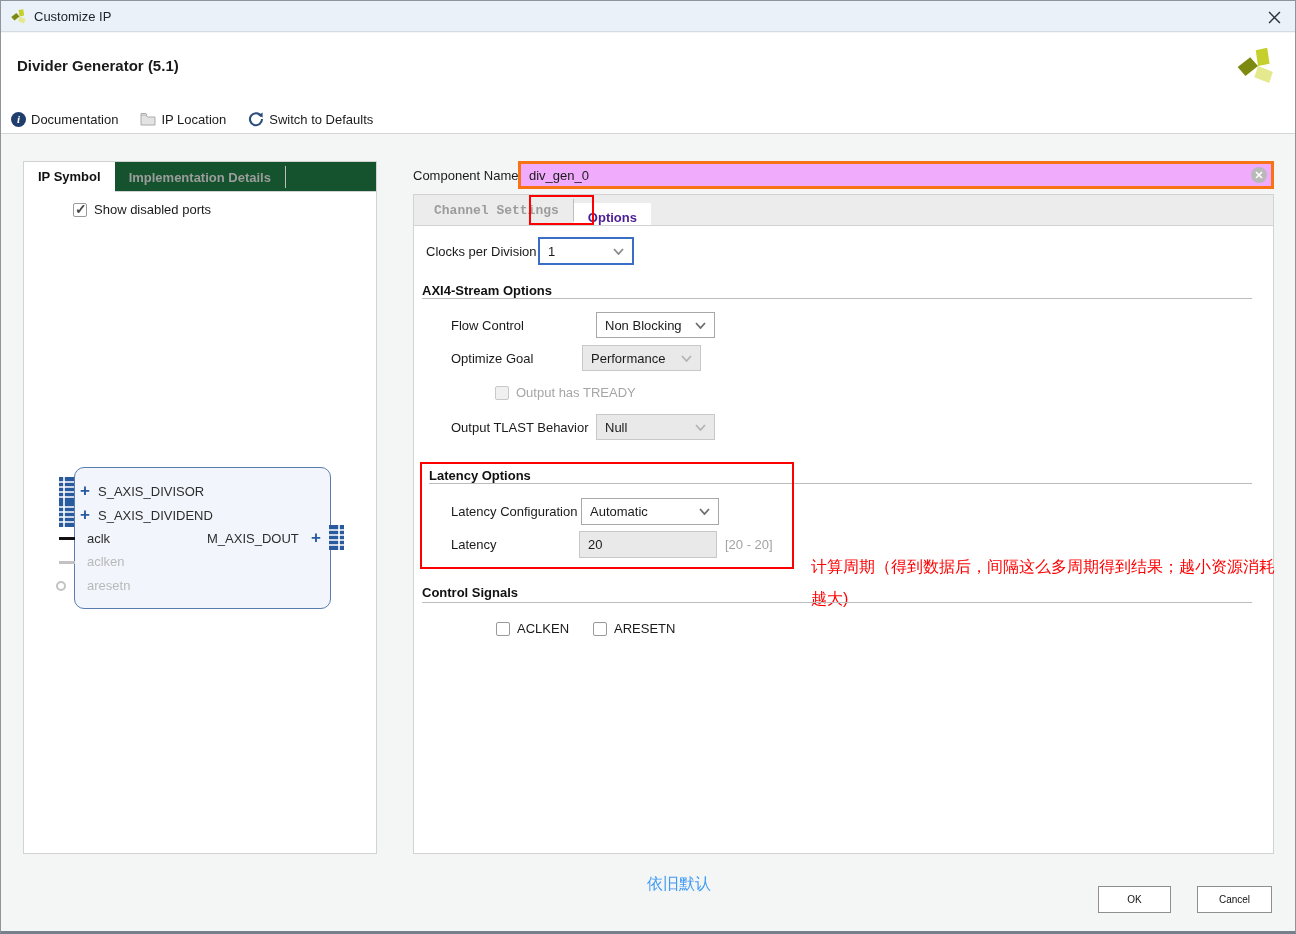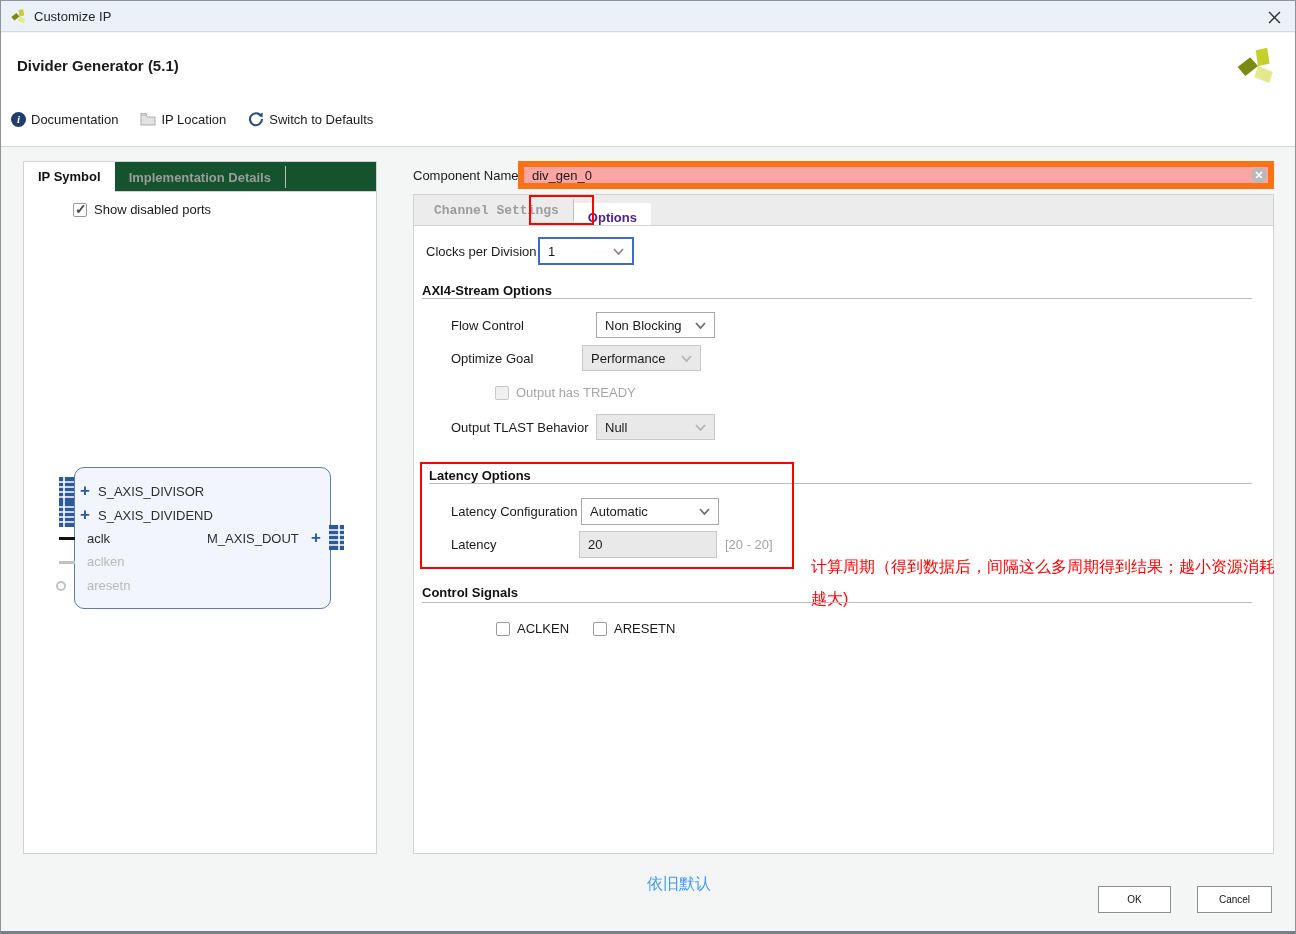--- a/index.html
+++ b/index.html
@@ -10,21 +10,21 @@
 
   
   .titlebar { position:absolute; left:0; top:0; width:100%; height:31px;
               background:#eaf1f8; border-bottom:1px solid #d7dbe0; }
   .titlebar .app-icon { position:absolute; left:10px; top:7px; width:17px; height:17px; }
   .titlebar .title { position:absolute; left:33px; top:8px; font-size:13px; color:#20262c; }
   .close-btn { position:absolute; right:10px; top:5px; width:22px; height:22px;
                display:flex; align-items:center; justify-content:center; cursor:pointer; }
 
   
-  .header { position:absolute; left:0; top:32px; width:100%; height:114px; background:#ffffff;
+  .header { position:absolute; left:0; top:32px; width:100%; height:101px; background:#ffffff;
             border-bottom:1px solid #d6d6d6; }
   .header .page-title { position:absolute; left:16px; top:24px; font-size:15px; font-weight:bold; }
   .header .brand-logo { position:absolute; right:16px; top:12px; width:42px; height:42px; }
   .toolbar { position:absolute; left:10px; top:76px; height:20px; display:flex; gap:22px; align-items:center; }
   .tool-item { display:flex; align-items:center; gap:5px; cursor:pointer; }
   .info-badge { width:15px; height:15px; border-radius:50%; background:#1f3e6e; color:#fff;
                 font-size:11px; font-weight:bold; font-family:"Liberation Serif",serif;
                 display:flex; align-items:center; justify-content:center; font-style:italic; }
 
   
@@ -51,21 +51,21 @@
   .port-label.disabled { color:#b9b9b9; }
   .plus-glyph { position:absolute; color:#2a5a9e; font-size:17px; font-weight:bold; line-height:14px; cursor:pointer; }
   .bus-icon { position:absolute; width:15px; height:25px; }
   .stub { position:absolute; width:16px; height:3px; background:#111; }
   .stub.disabled { background:#c2c2c2; }
   .reset-icon { position:absolute; width:10px; height:10px; border:2.5px solid #c2c2c2; border-radius:50%; }
 
   
   .comp-label { position:absolute; left:412px; top:167px; }
   .comp-input { position:absolute; left:517px; top:160px; width:756px; height:28px;
-                border:6px solid #f97316; background:#fca5a5; font-family:"Liberation Sans",sans-serif;
+                border:3px solid #f97316; background:#f0abfc; font-family:"Liberation Sans",sans-serif;
                 font-size:13px; padding:0 30px 0 8px; color:#1a1a1a; }
   .clear-icon { position:absolute; left:1250px; top:166px; width:16px; height:16px; cursor:pointer; }
 
   .right-tabstrip { position:absolute; left:412px; top:193px; width:861px; height:31px;
                     background:#ececec; border:1px solid #d2d2d2; border-bottom:none; display:flex; }
   .right-panel { position:absolute; left:412px; top:224px; width:861px; height:629px;
                  background:#fff; border:1px solid #d2d2d2; border-top:1px solid #d2d2d2; }
 
   .form-label { position:absolute; color:#1a1a1a; }
   .section-title { position:absolute; font-weight:bold; color:#111; }

